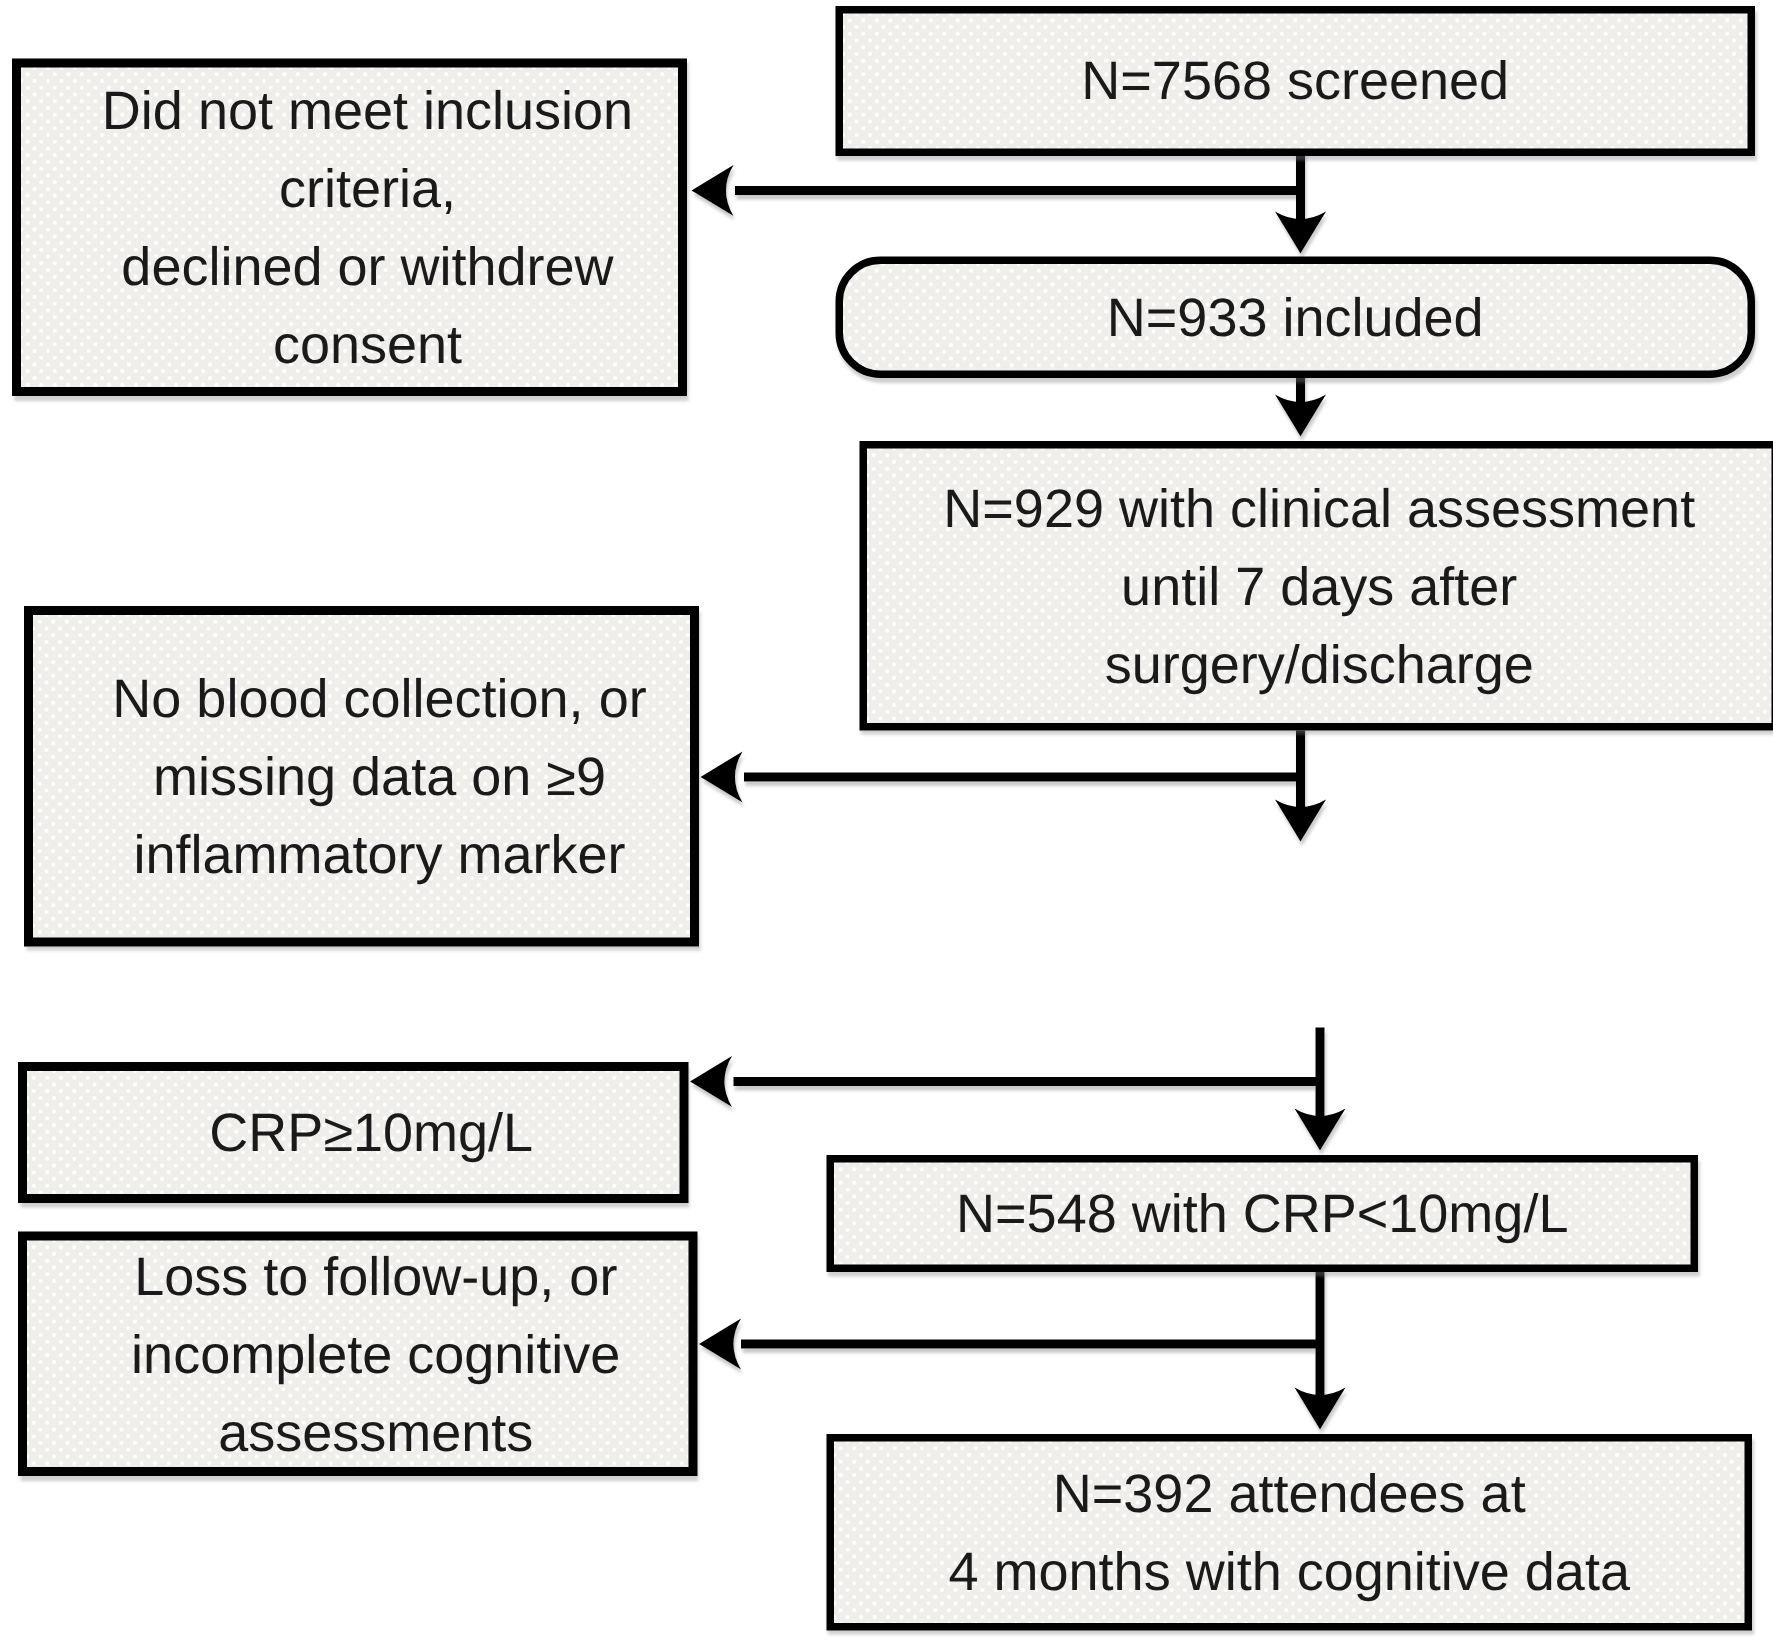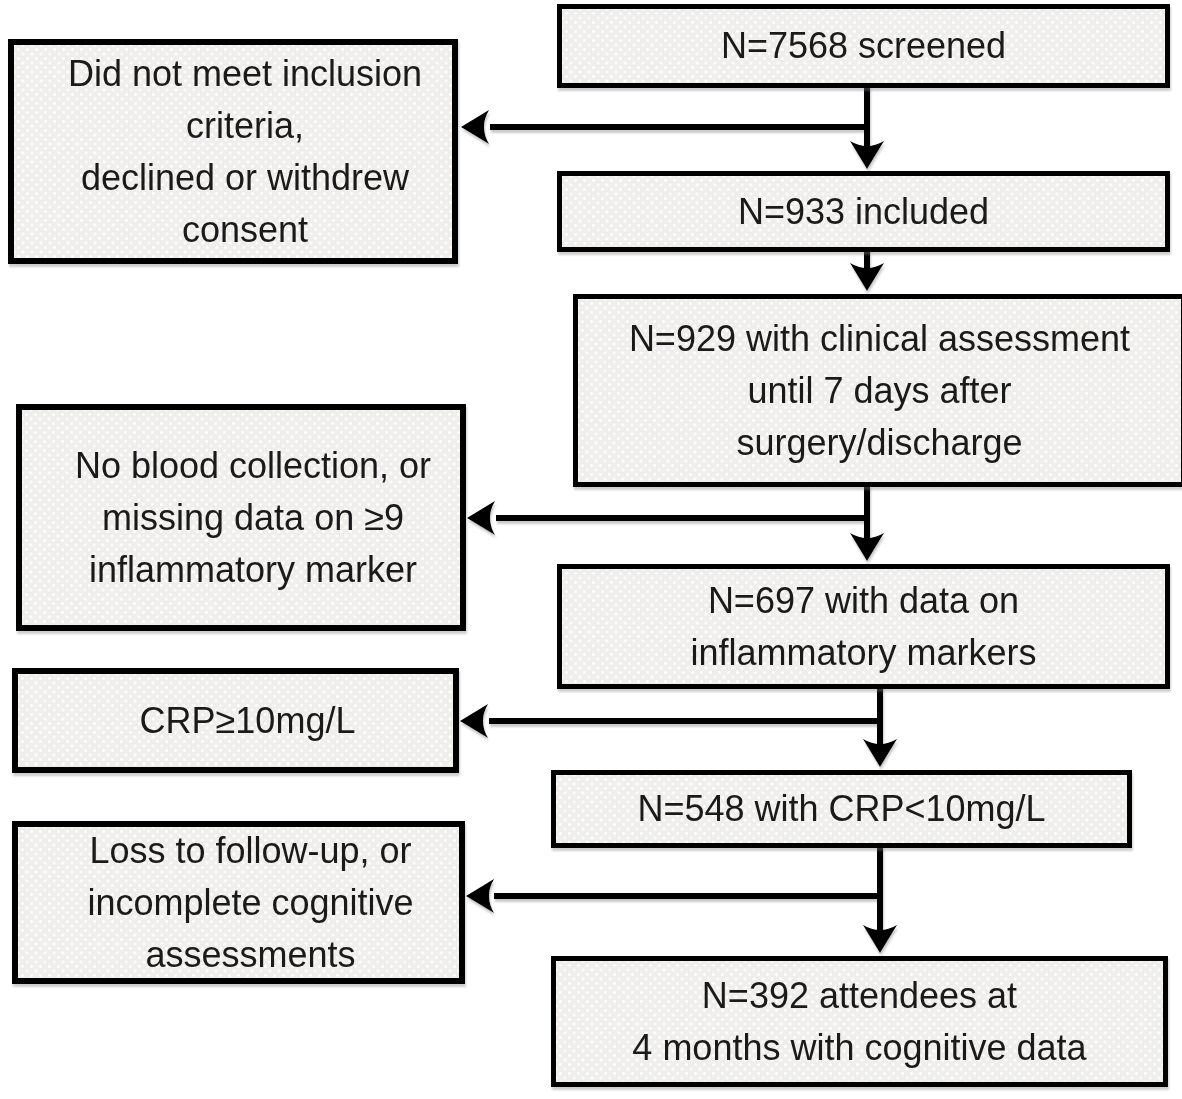--- a/index.html
+++ b/index.html
@@ -33,30 +33,30 @@
   .xbox { border-width: 6px; padding-left: 24px; }
   .box-label {
     white-space: pre-line;
     text-align: center;
     color: #1a1a1a;
     font-size: 36px;
     line-height: 52px;
     letter-spacing: 0px;
   }
   
-  .b1 { left: 557px; top: 4px;   width: 613px; height: 84px;  }
-  .b2 { left: 557px; top: 171px; width: 613px; height: 81px;  }
+  .b1 { left: 557px; top: 4px;   width: 613px; height: 100px;  }
+  .b2 { left: 557px; top: 171px; width: 613px; height: 81px; border-radius: 30px;  }
   .b3 { left: 557px; top: 294px; width: 613px; height: 193px; margin-left: 16px; }
   .b4 { left: 557px; top: 564px; width: 613px; height: 125px; }
   .b5 { left: 551px; top: 770px; width: 581px; height: 78px;  }
   .b6 { left: 551px; top: 956px; width: 617px; height: 131px; }
   
   .x1 { left: 8px;  top: 39px;  width: 450px; height: 225px; }
   .x2 { left: 16px; top: 404px; width: 450px; height: 227px; }
-  .x3 { left: 12px; top: 668px; width: 447px; height: 105px; align-items: center; }
+  .x3 { left: 12px; top: 708px; width: 447px; height: 94px; align-items: center; }
   .x4 { left: 12px; top: 821px; width: 453px; height: 163px; }
   #arrow-layer {
     position: absolute;
     left: 0; top: 0;
     width: 1182px;
     height: 1099px;
     pointer-events: none;
   }
   #arrow-layer .ln { stroke: #000000; stroke-width: 6px; }
   #arrow-layer .hd { fill: #000000; stroke: none; }
@@ -125,24 +125,20 @@
     <div class="box-label">N=7568 screened</div>
   </div>
   <div class="fbox b2">
     <div class="box-label">N=933 included</div>
   </div>
   <div class="fbox b3">
     <div class="box-label">N=929 with clinical assessment
 until 7 days after
 surgery/discharge</div>
   </div>
-  <div class="fbox b4">
-    <div class="box-label">N=697 with data on
-inflammatory markers</div>
-  </div>
   <div class="fbox b5">
     <div class="box-label">N=548 with CRP&lt;10mg/L</div>
   </div>
   <div class="fbox b6">
     <div class="box-label">N=392 attendees at
 4 months with cognitive data</div>
   </div>
 
   <div class="fbox xbox x1">
     <div class="box-label">Did not meet inclusion

